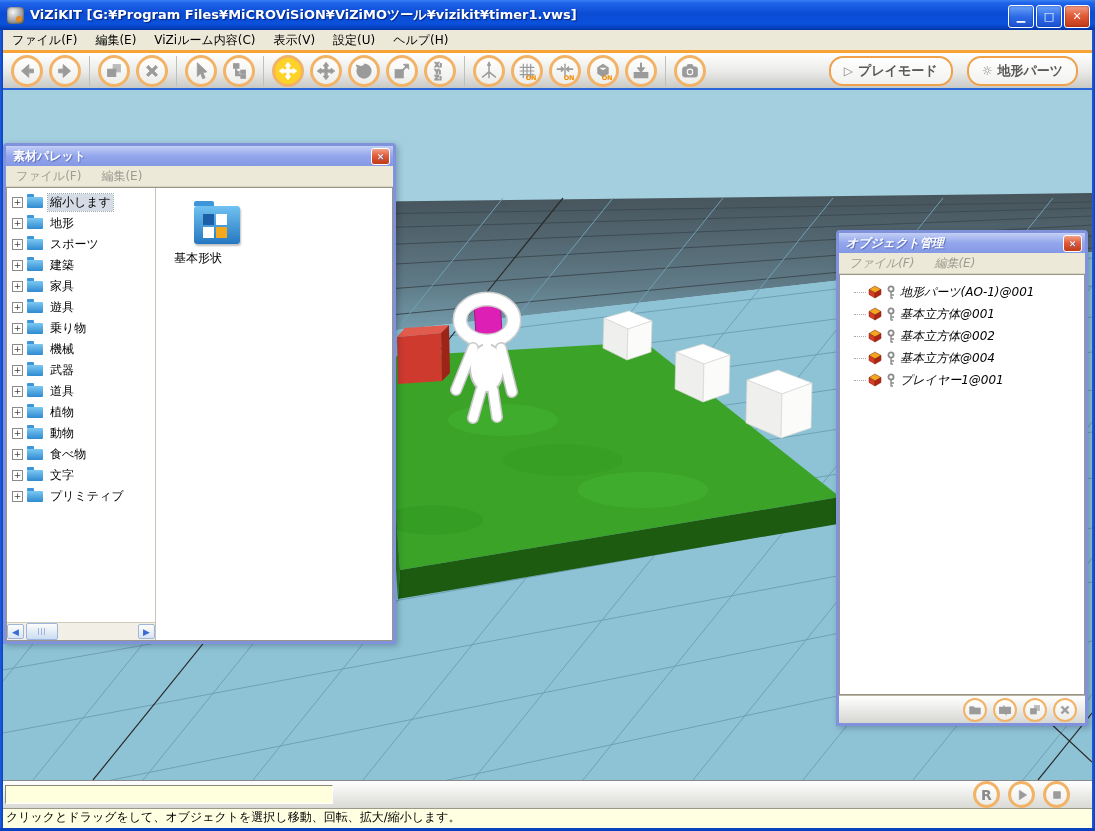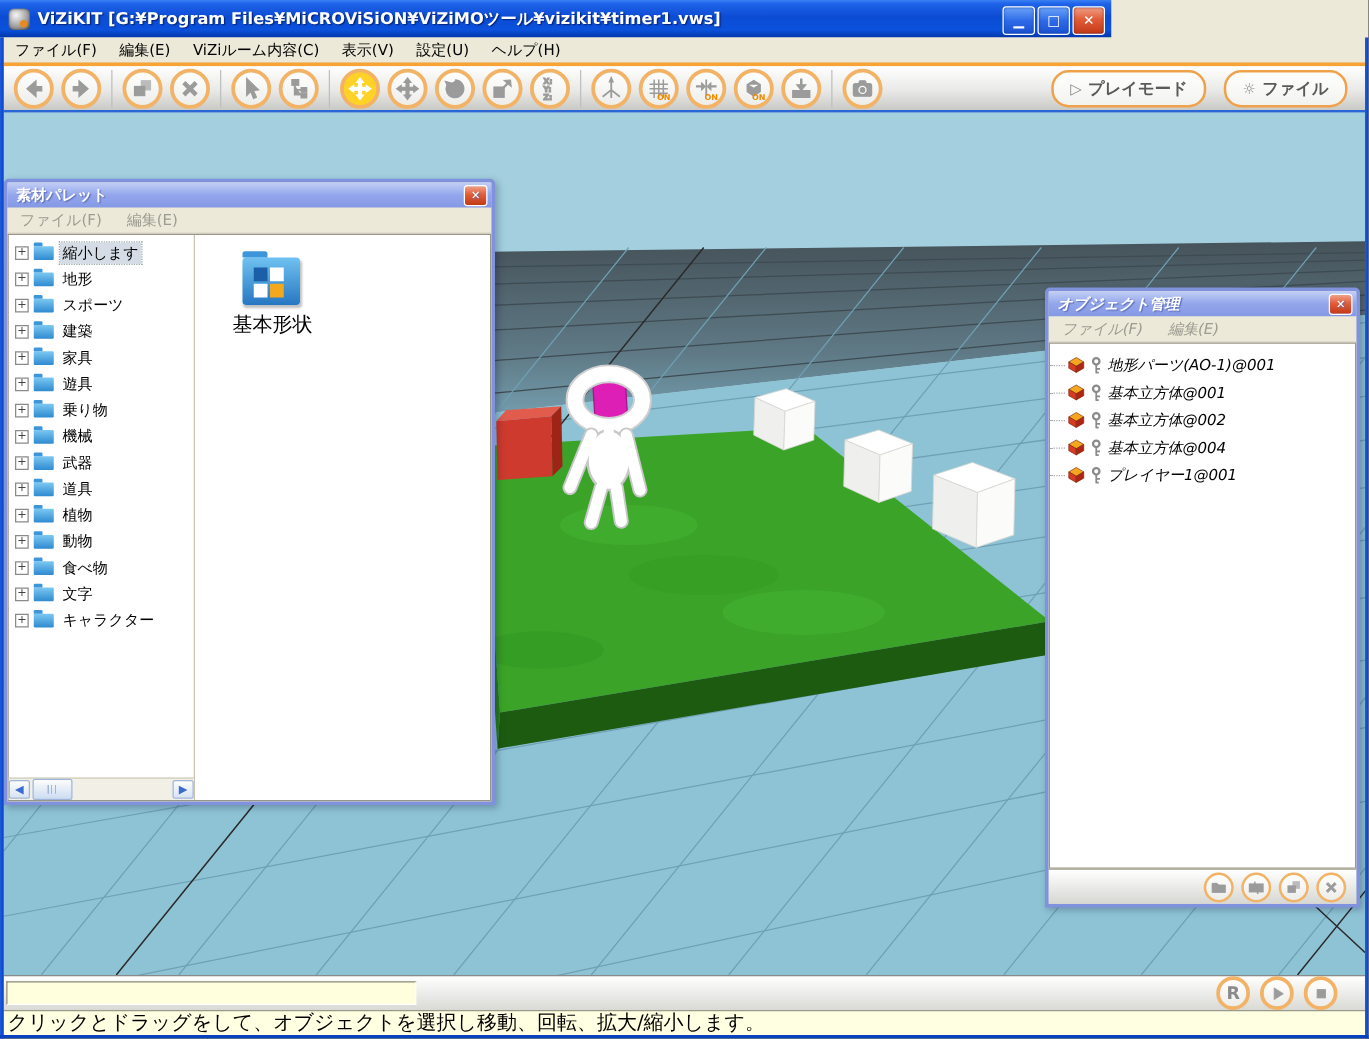--- a/index.html
+++ b/index.html
@@ -1,18 +1,18 @@
 <!DOCTYPE html>
 <html><head>
 <meta charset="utf-8">
 <style>
   html,body{margin:0;padding:0;background:#000;}
   .app{position:relative;width:1095px;height:831px;font-family:"DejaVu Sans","Liberation Sans",sans-serif;overflow:hidden;background:#ECE9D8;}
   
-  .titlebar{position:absolute;left:0;top:0;width:889px;height:30px;
+  .titlebar{position:absolute;left:0;top:0;width:1095px;height:30px;
     background:linear-gradient(180deg,#3A81F3 0%,#1E63E9 10%,#0C4CD4 45%,#0A51DC 80%,#0235A8 100%);
     display:flex;align-items:center;color:#fff;}
   .app-icon{width:17px;height:17px;margin:0 6px 0 7px;border-radius:4px;
     background:radial-gradient(circle at 35% 30%,#F5F5F5,#9A9A9A 60%,#5c5c5c);box-shadow:inset 0 0 2px #333;position:relative;}
   .app-icon:after{content:"";position:absolute;right:2px;bottom:2px;width:6px;height:6px;border-radius:50%;background:#E88A20;}
   .title-text{font-size:13px;font-weight:bold;text-shadow:1px 1px 1px #02227a;white-space:nowrap;}
   .winbtns{position:absolute;right:5px;top:5px;display:flex;gap:2px;}
   .winbtn{width:24px;height:21px;border-radius:3px;border:1px solid #fff;display:flex;align-items:center;justify-content:center;
     color:#fff;font-size:11px;font-weight:bold;background:linear-gradient(180deg,#6CA3F8,#2E6BE8 50%,#1B50CE);box-shadow:inset 0 0 2px #0b3aa8;}
   .winbtn.close{background:linear-gradient(180deg,#F0A088,#E25C38 45%,#C03A18);box-shadow:inset 0 0 2px #7d1d05;}
@@ -63,35 +63,35 @@
   .sthumb i{display:block;width:8px;height:7px;background:repeating-linear-gradient(90deg,#9EB6DC 0 1px,transparent 1px 3px);}
   .sspacer{flex:1}
   .pal-content{flex:1;position:relative;background:#fff;}
   .bigfolder{position:absolute;left:38px;top:18px;width:46px;height:38px;background:linear-gradient(180deg,#6FC2F0,#2677C2);border-radius:3px;box-shadow:1px 2px 2px rgba(0,0,0,.25);}
   .bigfolder:before{content:"";position:absolute;top:-5px;left:0;width:20px;height:5px;background:#3E96DA;border-radius:2px 2px 0 0;}
   .bigfolder .sq{position:absolute;width:11px;height:11px;}
   .bigfolder .sq1{left:9px;top:8px;background:#1B5FA8;}
   .bigfolder .sq2{left:22px;top:8px;background:#fff;}
   .bigfolder .sq3{left:9px;top:21px;background:#fff;}
   .bigfolder .sq4{left:22px;top:21px;background:#F4A81D;}
-  .bigfolder-label{position:absolute;left:18px;top:62px;width:88px;text-align:center;font-size:16px;color:#000;}
+  .bigfolder-label{position:absolute;left:18px;top:62px;width:88px;font-size:12px;color:#000;}
   
   #objmgr{left:836px;top:230px;width:246px;height:490px;font-style:italic;}
   .om-body{position:absolute;left:0;top:41px;right:0;bottom:28px;background:#fff;border:1px solid #9a9686;box-sizing:border-box;overflow:hidden;padding-top:6px;}
-  .orow{height:22px;display:flex;align-items:center;font-size:12px;color:#000;cursor:pointer;}
+  .orow{height:22px;display:flex;align-items:center;font-size:12px;color:#000;padding-left:14px;cursor:pointer;}
   .orow:before{content:"";width:12px;border-top:1px dotted #aaa;margin-right:2px;}
   .cube-ico,.key-ico{flex:none;margin-right:4px;}
   .om-btnbar{position:absolute;left:0;right:0;bottom:0;height:28px;background:linear-gradient(180deg,#FFFFFF,#D6D6D2);border-top:1px solid #b8b4a4;display:flex;align-items:center;justify-content:flex-end;gap:6px;padding-right:8px;box-sizing:border-box;}
   .om-btn{width:24px;height:24px;border-radius:50%;border:2px solid #F2B367;background:linear-gradient(180deg,#fff,#ECECEA);box-sizing:border-box;display:flex;align-items:center;justify-content:center;cursor:pointer;}
   
   .bottomstrip{position:absolute;left:3px;top:780px;width:1089px;height:28px;background:linear-gradient(180deg,#FFFFFF,#D9D9D5);border-top:1px solid #8a8a8a;box-sizing:border-box;z-index:5;display:flex;align-items:center;}
   .coordbox{margin-left:2px;width:328px;height:19px;background:#FFFFDE;border:1px solid #8a8878;border-right-color:#fff;border-bottom-color:#fff;box-sizing:border-box;font-size:12px;padding:0 3px;font-family:"DejaVu Sans","Liberation Sans",sans-serif;}
   .runbtns{margin-left:auto;display:flex;gap:8px;padding-right:22px;}
   .runbtn{width:27px;height:27px;border-radius:50%;border:3px solid #F2B367;background:linear-gradient(180deg,#fff,#EDEDEA);box-sizing:border-box;display:flex;align-items:center;justify-content:center;cursor:pointer;color:#8A8A8A;font-weight:bold;font-size:14px;}
-  .statusbar{position:absolute;left:3px;top:808px;width:1089px;height:20px;background:#FFFFE1;border-top:1px solid #9a9a8a;box-sizing:border-box;font-size:16px;color:#000;display:flex;align-items:center;padding-left:3px;z-index:5;}
+  .statusbar{position:absolute;left:3px;top:808px;width:1089px;height:20px;background:#FFFFE1;border-top:1px solid #9a9a8a;box-sizing:border-box;font-size:12px;color:#000;display:flex;align-items:flex-start;padding-left:3px;z-index:5;}
 </style>
 </head>
 <body>
 
 <div class="app">
 
   <div class="titlebar">
     <span class="app-icon"></span>
     <span class="title-text">ViZiKIT [G:¥Program Files¥MiCROViSiON¥ViZiMOツール¥vizikit¥timer1.vws]</span>
     <div class="winbtns">
@@ -222,21 +222,21 @@
           <circle class="glyph" cx="12" cy="13" r="2"></circle>
         </svg>
       </div>
     <div class="toolbar-right">
       <div class="pillbtn">
         <span class="pill-ico">▷</span>
         <span>プレイモード</span>
       </div>
       <div class="pillbtn">
         <span class="pill-ico">☼</span>
-        <span>ファイル</span>
+        <span>地形パーツ</span>
       </div>
     </div>
   </div>
 
   <div class="viewport">
     <svg width="1089" height="690" viewBox="0 0 1089 690">
       <defs>
         <linearGradient id="horiz" x1="0" y1="0" x2="0" y2="1">
           <stop offset="0" stop-color="#46535A"></stop>
             <stop offset="0.5" stop-color="#5F7A86"></stop>
@@ -379,21 +379,21 @@
             <span class="tlabel">食べ物</span>
           </div>
         <div class="titem">
             <span class="plus">+</span>
             <span class="folder"></span>
             <span class="tlabel">文字</span>
           </div>
         <div class="titem">
             <span class="plus">+</span>
             <span class="folder"></span>
-            <span class="tlabel">キャラクター</span>
+            <span class="tlabel">プリミティブ</span>
           </div>
         <div class="pal-scroll">
           <div class="sbtn">◀</div>
           <div class="sthumb">
               <i></i>
             </div>
           <div class="sspacer"></div>
           <div class="sbtn">▶</div>
         </div>
       </div>

